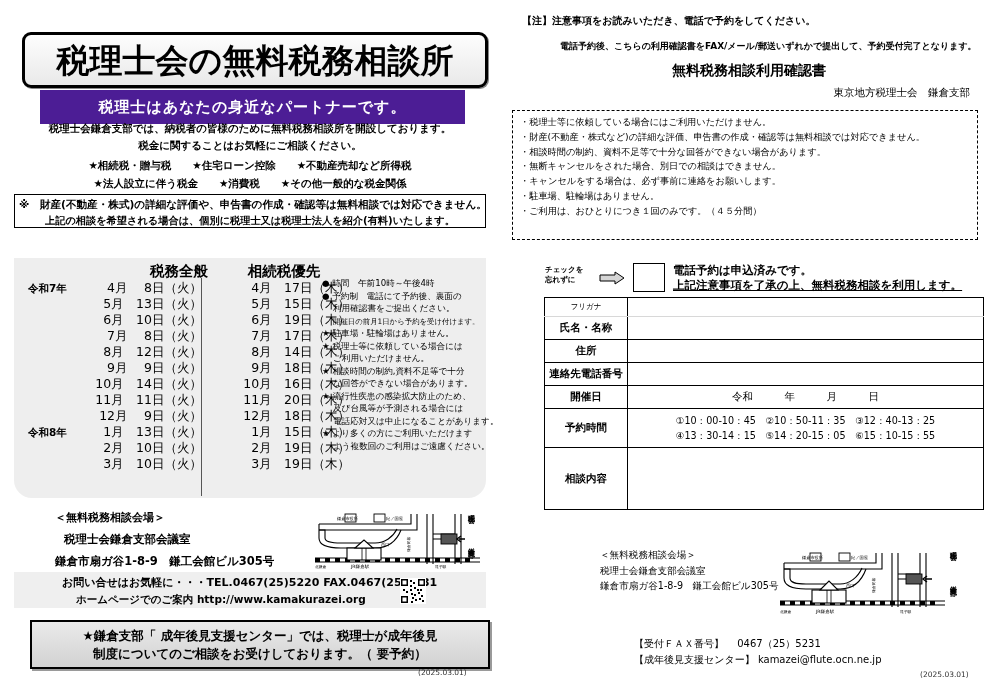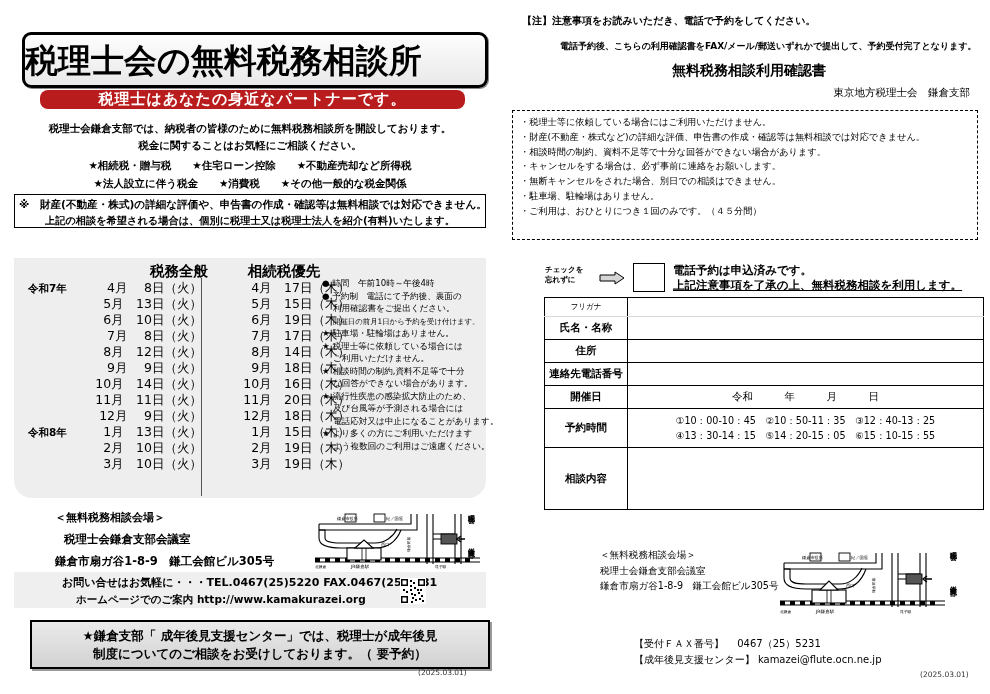--- a/index.html
+++ b/index.html
@@ -11,32 +11,32 @@
   .page{position:absolute;top:0;left:0;width:990px;height:694px;}
   .left{position:absolute;left:0;top:0;width:500px;height:694px;}
   .right{position:absolute;left:500px;top:0;width:490px;height:694px;}
 
   
   .title-box{
     position:absolute;left:22px;top:32px;width:460px;height:50px;
     border:3px solid #000;border-radius:9px;
     background:linear-gradient(#fdfdfd,#e9e9e9);
     box-shadow:1px 1px 0 #888;
-    display:flex;align-items:center;justify-content:flex-start;
+    display:flex;align-items:center;justify-content:center;
   }
   .title-box .t{
     font-size:33px;font-weight:bold;letter-spacing:0px;
     white-space:nowrap;line-height:1;
     font-family:"DejaVu Sans","Liberation Sans",sans-serif;
   }
 
   .subtitle-bar{
-    position:absolute;left:40px;top:90px;width:425px;height:19px;
-    background:#b91c1c;color:#fff;display:flex;align-items:center;justify-content:center;
-    font-size:15px;font-weight:bold;letter-spacing:1px;white-space:nowrap;border-radius:8px;
+    position:absolute;left:40px;top:90px;width:425px;height:34px;
+    background:#4c1d95;color:#fff;display:flex;align-items:center;justify-content:center;
+    font-size:15px;font-weight:bold;letter-spacing:1px;white-space:nowrap;
   }
   .lead1{position:absolute;left:0;top:122px;width:500px;text-align:center;
     font-size:10.5px;font-weight:bold;white-space:nowrap;}
   .lead2{position:absolute;left:0;top:139px;width:500px;text-align:center;
     font-size:10.5px;font-weight:bold;white-space:nowrap;}
   .stars1{position:absolute;left:0;top:159px;width:500px;text-align:center;
     font-size:10.5px;font-weight:bold;white-space:nowrap;}
   .stars2{position:absolute;left:0;top:177px;width:500px;text-align:center;
     font-size:10.5px;font-weight:bold;white-space:nowrap;}
   .warn-box{
@@ -367,22 +367,22 @@
     <div class="r-note">【注】注意事項をお読みいただき、電話で予約をしてください。</div>
     <div class="r-note2">電話予約後、こちらの利用確認書をFAX/メール/郵送いずれかで提出して、予約受付完了となります。</div>
     <div class="r-title">無料税務相談利用確認書</div>
     <div class="r-org">東京地方税理士会　鎌倉支部</div>
 
     <div class="dashed-box">
       <div id="notice-list">
           <div class="li">・税理士等に依頼している場合にはご利用いただけません。</div>
           <div class="li">・財産(不動産・株式など)の詳細な評価、申告書の作成・確認等は無料相談では対応できません。</div>
           <div class="li">・相談時間の制約、資料不足等で十分な回答ができない場合があります。</div>
+          <div class="li">・無断キャンセルをされた場合、別日での相談はできません。</div>
           <div class="li">・キャンセルをする場合は、必ず事前に連絡をお願いします。</div>
-          <div class="li">・無断キャンセルをされた場合、別日での相談はできません。</div>
           <div class="li">・駐車場、駐輪場はありません。</div>
           <div class="li">・ご利用は、おひとりにつき１回のみです。（４５分間）</div>
         </div>
     </div>
 
     <div class="chk-wrap">
       <div class="chk-label">
         <div>チェックを</div>
         <div>忘れずに</div>
       </div>

